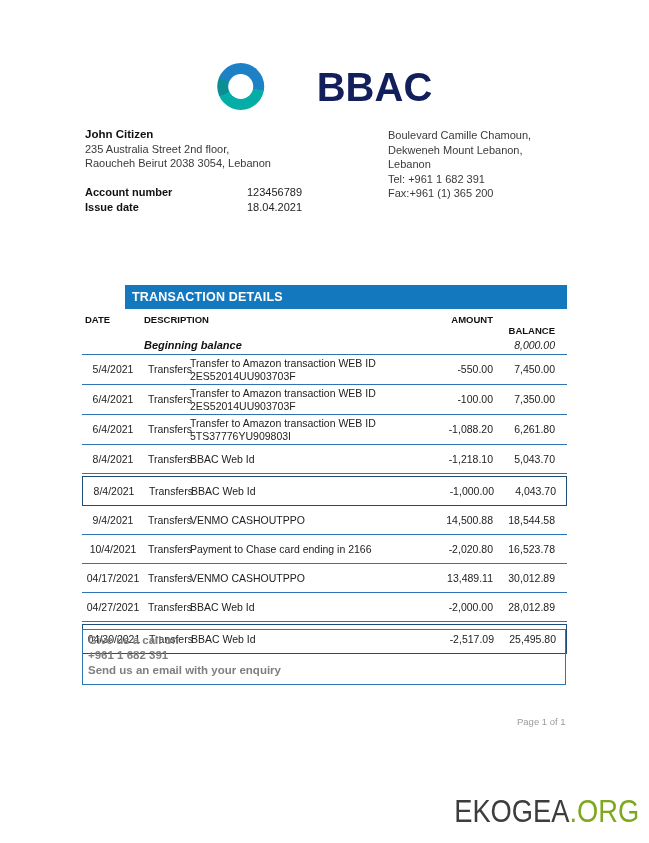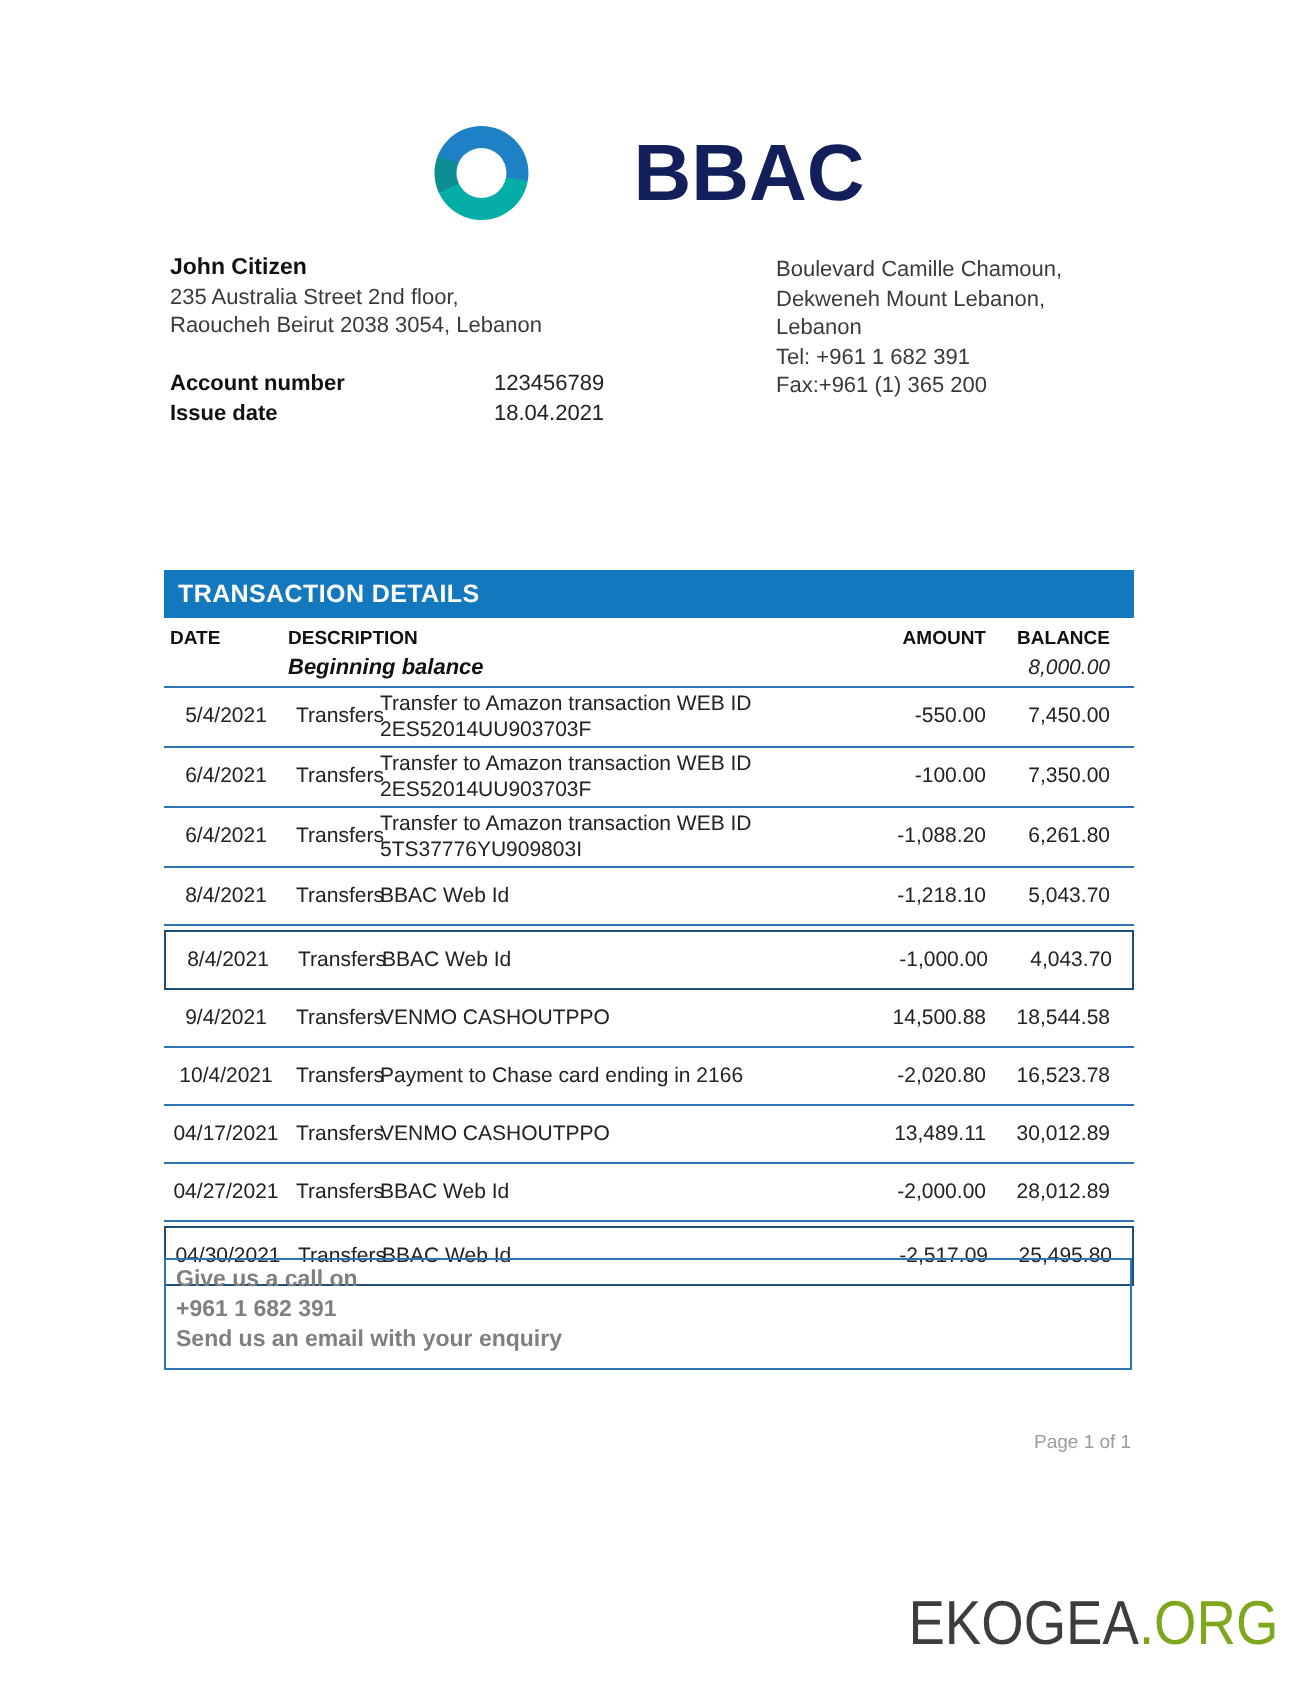--- a/index.html
+++ b/index.html
@@ -24,27 +24,27 @@
   .bank-address { position:absolute; top:128px; left:388px; font-size:11px; line-height:14.5px; color:#3a3a3a; }
 
   .account { position:absolute; top:185px; left:85px; font-size:11px; line-height:15.2px; }
   .acct-row { display:flex; }
   .acct-label { width:162px; font-weight:bold; color:#111; }
   .acct-value { color:#222; }
 
   
   .tx { position:absolute; top:285px; left:82px; width:485px; }
   .tx-title { background:var(--bar-blue); color:#fff; font-weight:bold; font-size:12.5px;
-              padding:5px 0 5px 7px; letter-spacing:0.2px; }
+              padding:5px 0 5px 7px; letter-spacing:0.2px;margin-left:43px; }
   .tgrid { display:grid; grid-template-columns:62px 46px 210px 93px 74px; }
   .tx-head { padding:5px 0 2px 0; font-size:9.5px; font-weight:bold; color:#111; }
   .h-date { padding-left:3px; }
   .h-desc { grid-column:2 / 4; }
   .h-amt  { text-align:right; }
-  .h-bal  { text-align:right; padding-right:12px; }
+  .h-bal  { text-align:right; padding-right:12px;margin-top:11px; }
 
   .begin-row { padding:1px 0 3px 0; border-bottom:1.5px solid var(--line-blue); align-items:center;font-style:italic; }
   .begin-label { grid-column:2 / 4; font-weight:bold; font-size:11px; color:#111; }
   .begin-bal { grid-column:5; text-align:right; padding-right:12px; font-size:10.5px; }
 
   .trow { min-height:24px; padding:2px 0; border-bottom:1.5px solid var(--line-blue);
           align-items:center; font-size:10.5px; line-height:12.5px; color:#222; }
   .trow.boxed { border:1.5px solid var(--box-navy); margin-top:2px; }
   .cell.date { text-align:center; }
   .cell.type { padding-left:4px; }

